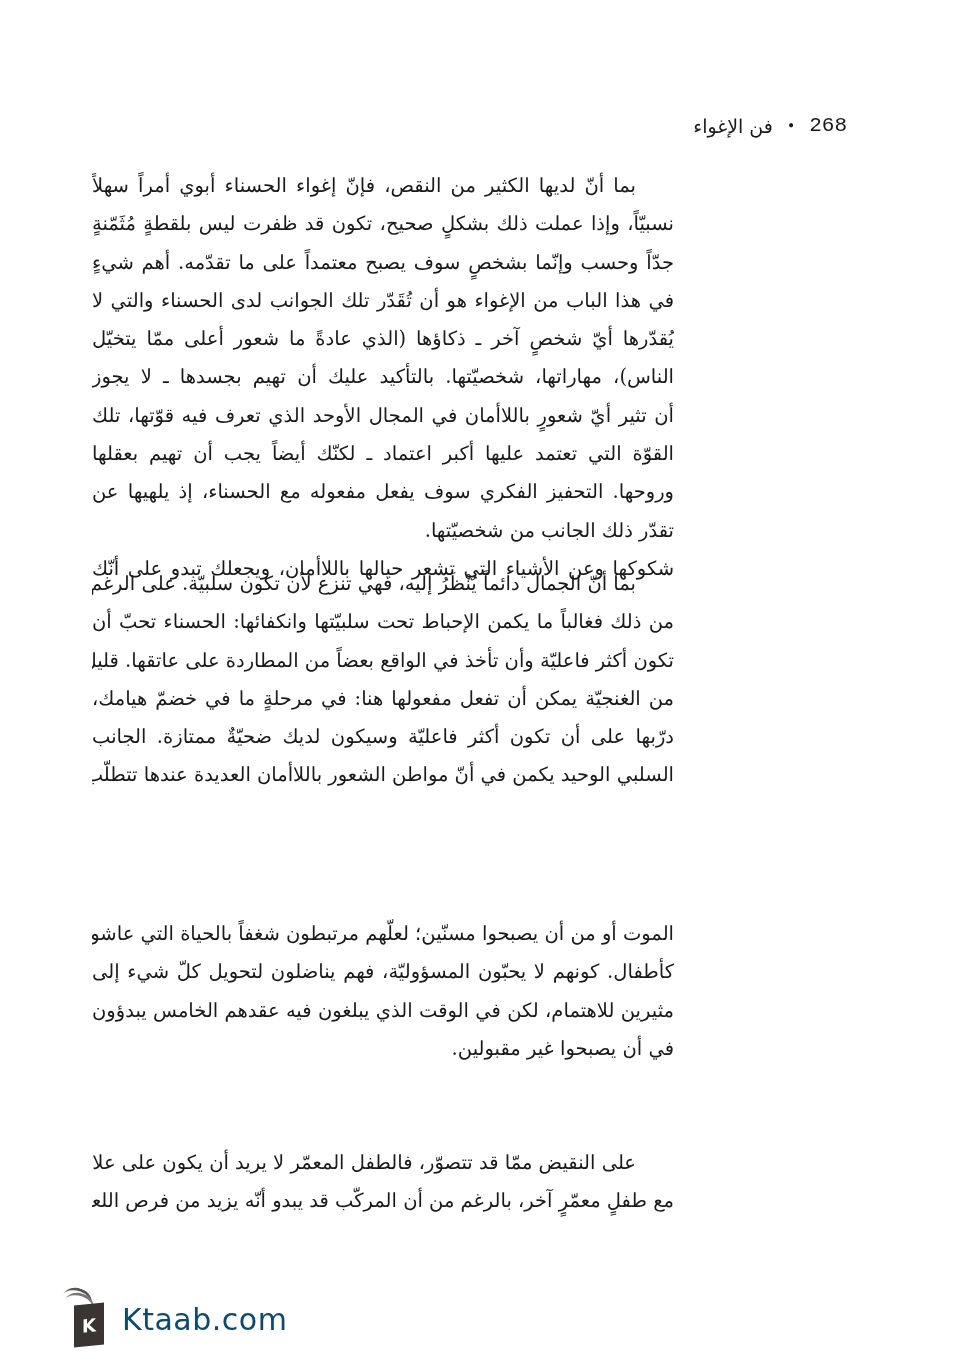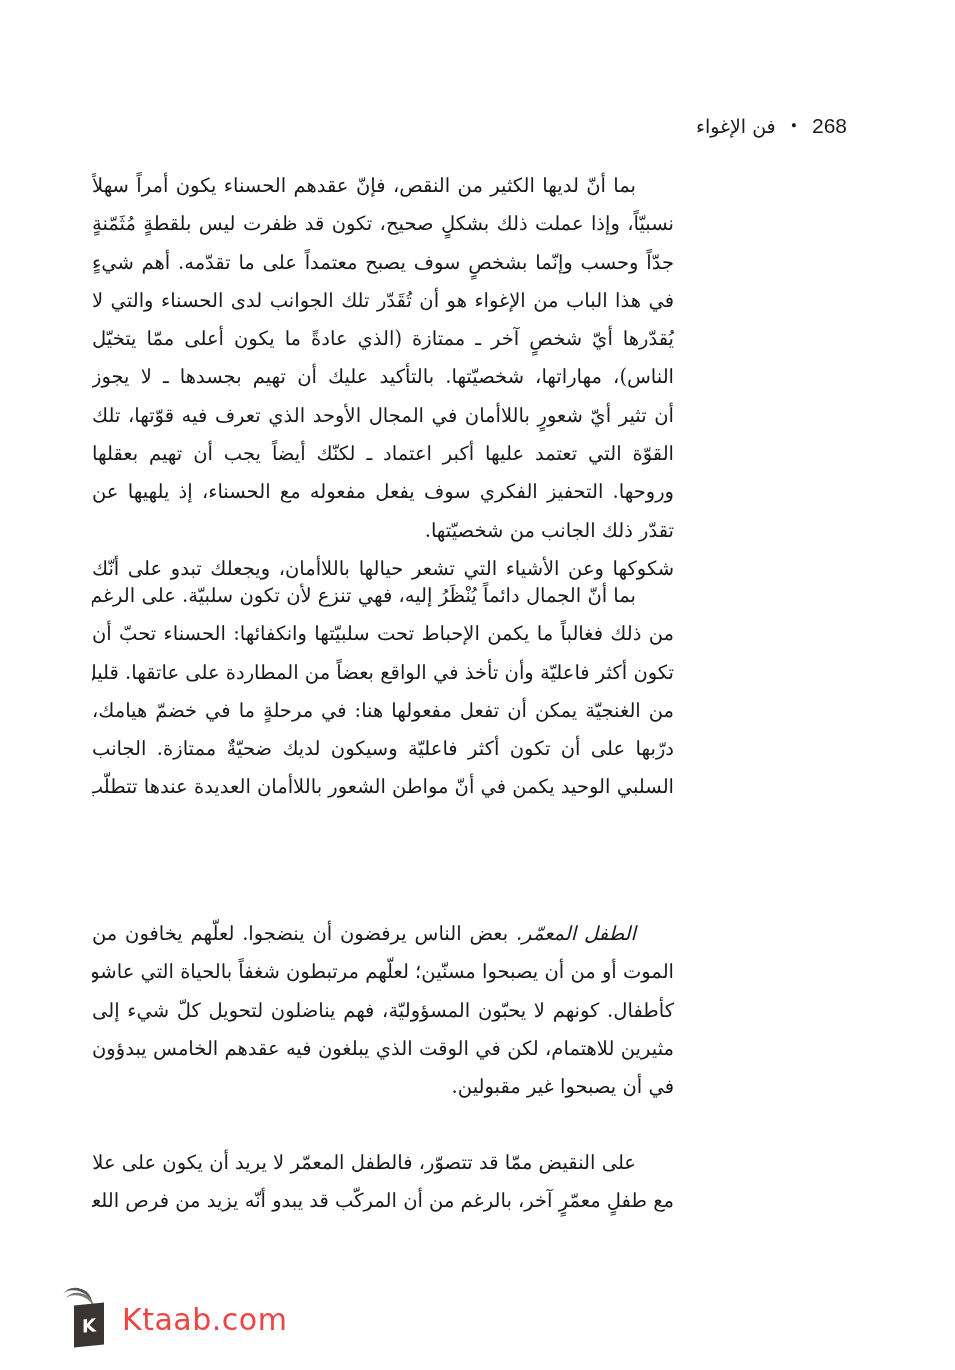--- a/index.html
+++ b/index.html
@@ -19,21 +19,21 @@
       position: absolute;
       top: 114px;
       right: 108px;
       direction: rtl;
       font-size: 19px;
       display: flex;
       align-items: center;
       gap: 14px;
     }
     .running-head .page-num {
-      font-family: Liberation Sans, sans-serif;
+      font-family: Liberation Mono, monospace;
       font-size: 21px;
       direction: ltr;
     }
     .running-head .bullet {
       font-size: 14px;
     }
     .text-block {
       position: absolute;
       left: 92px;
       width: 582px;
@@ -50,21 +50,21 @@
       text-align: justify;
       overflow: hidden;
     }
     .line.last {
       text-align-last: right;
     }
     .line.indent {
       padding-right: 38px;
     }
     .para1 { top: 167px; }
-    .para2 { top: 577px; }
+    .para2 { top: 565px; }
     .para3 { top: 915px; }
     .para4 { top: 1144px; }
     .italic-term {
       font-style: italic;
     }
     .logo {
       position: absolute;
       left: 62px;
       top: 1288px;
       display: flex;
@@ -99,58 +99,57 @@
       width: 30px;
       height: 22px;
       border-top: 3px solid #5a5552;
       border-radius: 50% 50% 0 0;
       transform: rotate(20deg);
     }
     .logo-pages.p2 { top: 5px; left: 2px; border-top-color: #7a7572; }
     .logo-text {
       font-family: "DejaVu Sans", sans-serif;
       font-size: 30px;
-      color: #ef4444;
+      color: #0c4a6e;
       letter-spacing: 0.5px;
     }
   </style>
 </head>
 <body>
 
 <div class="running-head">
   <span class="page-num">268</span>
   <span class="bullet">•</span>
   <span class="book-title">فن الإغواء</span>
 </div>
 
 <div class="text-block para1">
-  <span class="line indent">بما أنّ لديها الكثير من النقص، فإنّ عقدهم الحسناء يكون أمراً سهلاً</span>
+  <span class="line indent">بما أنّ لديها الكثير من النقص، فإنّ إغواء الحسناء أبوي أمراً سهلاً</span>
   <span class="line">نسبيّاً، وإذا عملت ذلك بشكلٍ صحيح، تكون قد ظفرت ليس بلقطةٍ مُثَمّنةٍ</span>
   <span class="line">جدّاً وحسب وإنّما بشخصٍ سوف يصبح معتمداً على ما تقدّمه. أهم شيءٍ</span>
   <span class="line">في هذا الباب من الإغواء هو أن تُقَدّر تلك الجوانب لدى الحسناء والتي لا</span>
-  <span class="line">يُقدّرها أيّ شخصٍ آخر ـ ممتازة (الذي عادةً ما يكون أعلى ممّا يتخيّل</span>
+  <span class="line">يُقدّرها أيّ شخصٍ آخر ـ ذكاؤها (الذي عادةً ما شعور أعلى ممّا يتخيّل</span>
   <span class="line">الناس)، مهاراتها، شخصيّتها. بالتأكيد عليك أن تهيم بجسدها ـ لا يجوز</span>
   <span class="line">أن تثير أيّ شعورٍ باللاأمان في المجال الأوحد الذي تعرف فيه قوّتها، تلك</span>
   <span class="line">القوّة التي تعتمد عليها أكبر اعتماد ـ لكنّك أيضاً يجب أن تهيم بعقلها</span>
   <span class="line">وروحها. التحفيز الفكري سوف يفعل مفعوله مع الحسناء، إذ يلهيها عن</span>
   <span class="line last">تقدّر ذلك الجانب من شخصيّتها.</span>
   <span class="line">شكوكها وعن الأشياء التي تشعر حيالها باللاأمان، ويجعلك تبدو على أنّك</span>
 </div>
 
 <div class="text-block para2">
   <span class="line indent">بما أنّ الجمال دائماً يُنْظَرُ إليه، فهي تنزع لأن تكون سلبيّة. على الرغم</span>
   <span class="line">من ذلك فغالباً ما يكمن الإحباط تحت سلبيّتها وانكفائها: الحسناء تحبّ أن</span>
   <span class="line">تكون أكثر فاعليّة وأن تأخذ في الواقع بعضاً من المطاردة على عاتقها. قليلٌ</span>
   <span class="line">من الغنجيّة يمكن أن تفعل مفعولها هنا: في مرحلةٍ ما في خضمّ هيامك،</span>
   <span class="line">درّبها على أن تكون أكثر فاعليّة وسيكون لديك ضحيّةٌ ممتازة. الجانب</span>
   <span class="line">السلبي الوحيد يكمن في أنّ مواطن الشعور باللاأمان العديدة عندها تتطلّب</span>
 </div>
 
 <div class="text-block para3">
-  <span class="line indent"><span class="italic-term">الطفل المعمّر.</span><span> بعض الناس يرفضون أن ينضجوا. لعلّهم يخافون من</span></span>
   <span class="line">الموت أو من أن يصبحوا مسنّين؛ لعلّهم مرتبطون شغفاً بالحياة التي عاشوها</span>
   <span class="line">كأطفال. كونهم لا يحبّون المسؤوليّة، فهم يناضلون لتحويل كلّ شيء إلى</span>
   <span class="line">مثيرين للاهتمام، لكن في الوقت الذي يبلغون فيه عقدهم الخامس يبدؤون</span>
   <span class="line last">في أن يصبحوا غير مقبولين.</span>
 </div>
 
 <div class="text-block para4">
   <span class="line indent">على النقيض ممّا قد تتصوّر، فالطفل المعمّر لا يريد أن يكون على علاقةٍ</span>
   <span class="line">مع طفلٍ معمّرٍ آخر، بالرغم من أن المركّب قد يبدو أنّه يزيد من فرص اللعب</span>
 </div>

